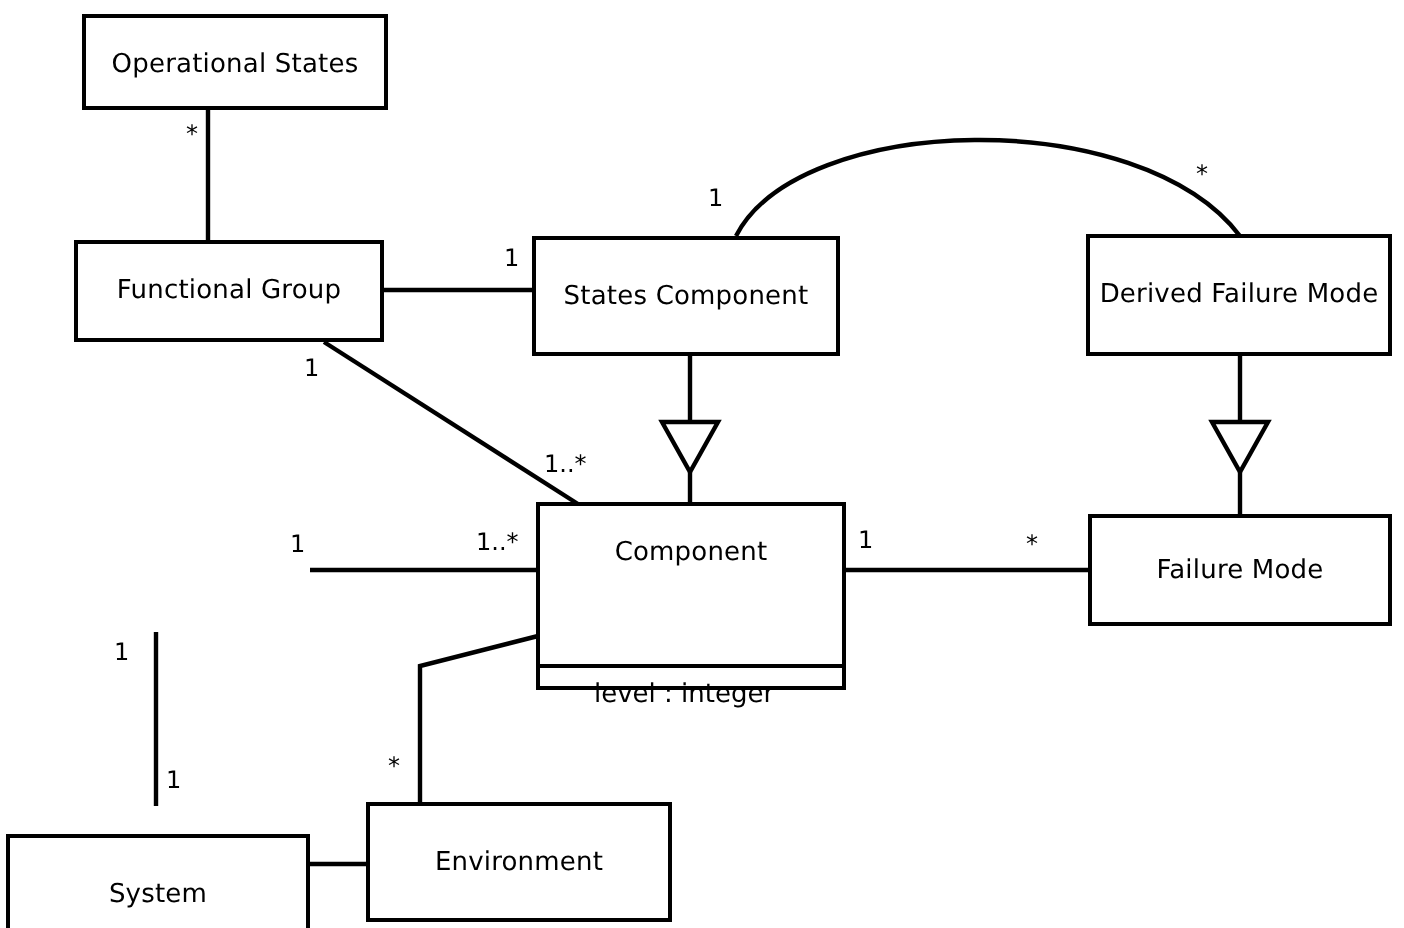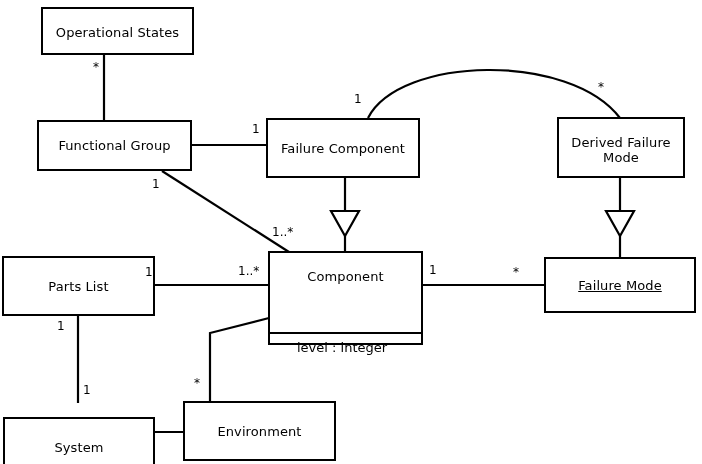--- a/index.html
+++ b/index.html
@@ -116,37 +116,34 @@
 
   <div class="uml-class" style="left:41px; top:7px; width:153px; height:48px;">
     <div class="uml-name-compartment">Operational States</div>
   </div>
 
   <div class="uml-class" style="left:37px; top:120px; width:155px; height:51px;">
     <div class="uml-name-compartment">Functional Group</div>
   </div>
 
   <div class="uml-class" style="left:266px; top:118px; width:154px; height:60px;">
-    <div class="uml-name-compartment">Failure Component</div>
+    <div class="uml-name-compartment">States Component</div>
   </div>
 
-  <div class="uml-class" style="left:557px; top:117px; width:128px; height:61px;">
+  <div class="uml-class" style="left:543px; top:117px; width:153px; height:61px;">
     <div class="uml-name-compartment">Derived Failure Mode</div>
   </div>
 
-  <div class="uml-class" style="left:2px; top:256px; width:153px; height:60px;">
-    <div class="uml-name-compartment">Parts List</div>
-  </div>
 
   <div class="uml-class" style="left:268px; top:251px; width:155px; height:94px;">
     <div class="uml-name-compartment">Component</div>
     <div class="uml-attr-compartment">level : integer</div>
   </div>
 
-  <div class="uml-class" style="left:544px; top:257px; width:152px; height:56px;text-decoration:underline;">
+  <div class="uml-class" style="left:544px; top:257px; width:152px; height:56px;">
     <div class="uml-name-compartment">Failure Mode</div>
   </div>
 
   <div class="uml-class" style="left:3px; top:417px; width:152px; height:61px;">
     <div class="uml-name-compartment">System</div>
   </div>
 
   <div class="uml-class" style="left:183px; top:401px; width:153px; height:60px;">
     <div class="uml-name-compartment">Environment</div>
   </div>

